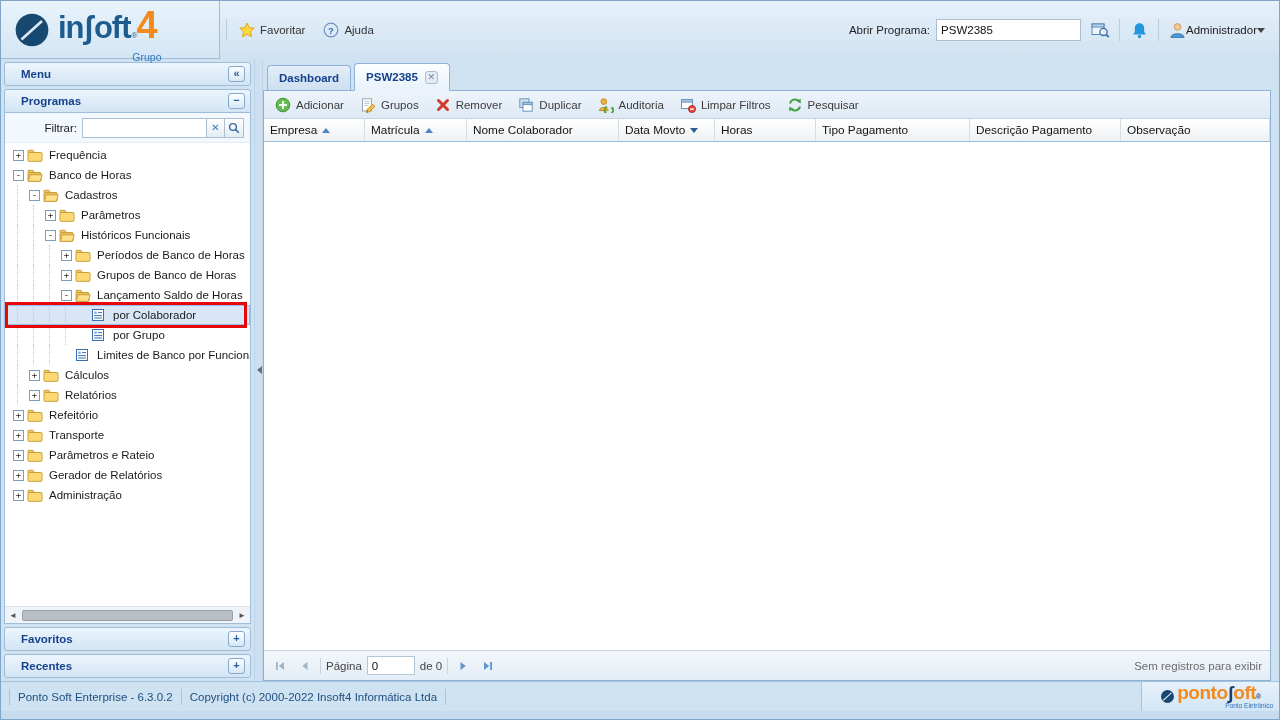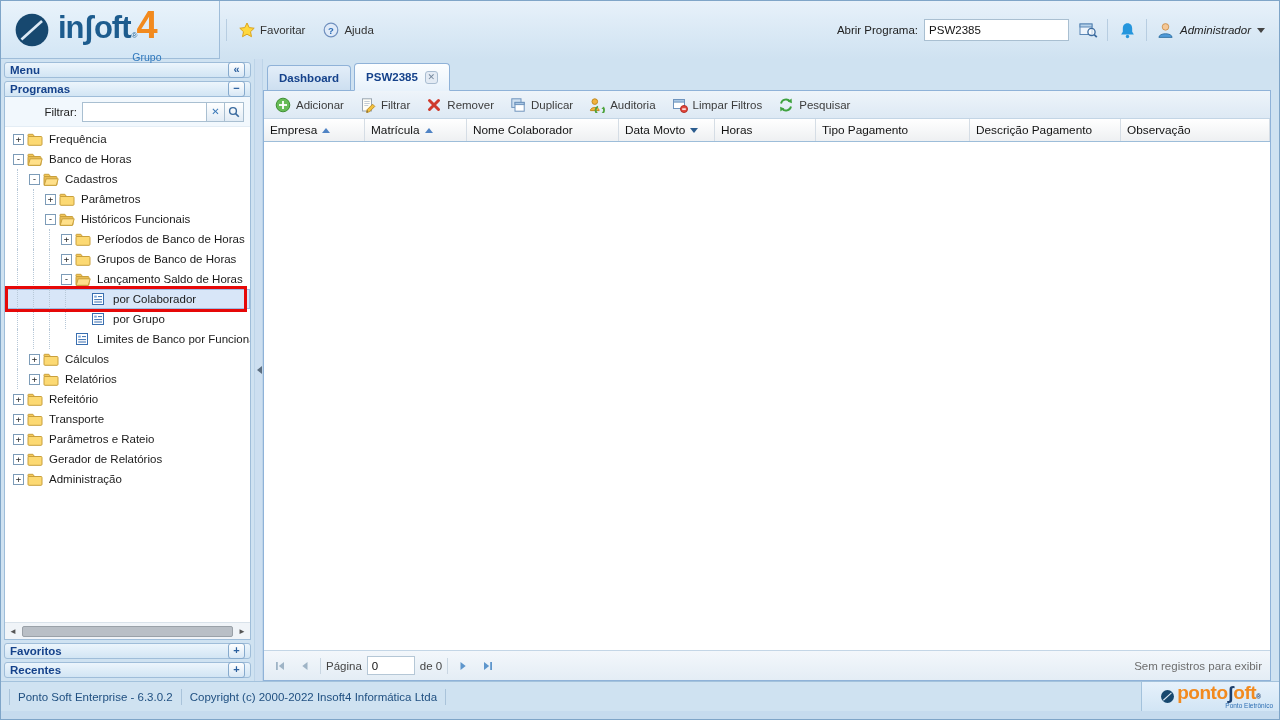--- a/index.html
+++ b/index.html
@@ -17,29 +17,29 @@
   .logo-reg { font-size:8px; color:#1d5c8e; vertical-align:top; margin:0 0 14px 1px; }
   .logo-num { font-size:38px; font-weight:bold; color:#f28a1e; margin-left:-1px; }
   .logo-grupo { position:absolute; bottom:-9px; right:-4px; font-size:10.5px; color:#2f78bd; }
   .topbar { flex:1; display:flex; align-items:center; background:linear-gradient(#e7f1fa,#cfe2f1); padding:0 10px 0 6px; gap:6px; }
   .tb-sep { width:1px; height:22px; background:#b7cde1; flex:none; }
   .tb-btn { display:flex; align-items:center; gap:5px; padding:4px 6px; border-radius:3px; color:#333; cursor:default; }
   .open-program { margin-left:auto; display:flex; align-items:center; gap:6px; }
   .open-program label { color:#222; }
   .program-input { width:145px; height:22px; border:1px solid #a9bfd1; padding:2px 4px; font:inherit; color:#111; background:#fff; }
   .icon-btn { display:flex; align-items:center; justify-content:center; width:26px; height:24px; border-radius:3px; }
-  .user-btn { display:flex; align-items:center; gap:6px; padding:2px 4px;font-style:italic; }
+  .user-btn { display:flex; align-items:center; padding:2px 4px; }
   .caret-down { width:0; height:0; border-left:4px solid transparent; border-right:4px solid transparent; border-top:5px solid #444; }
 
   
   .mid-row { flex:1; display:flex; min-height:0; }
 
   
   .sidebar { width:253px; flex:none; display:flex; flex-direction:column; background:#cfe2f1; padding:3px; min-height:0; }
-  .sec-header { height:16px; flex:none; display:flex; align-items:center; padding:0 5px 0 5px;
+  .sec-header { height:24px; flex:none; display:flex; align-items:center; padding:0 5px 0 16px;
     background:linear-gradient(#ecf5fc,#d2e5f4); border:1px solid #9fbdd9; border-radius:3px 3px 0 0;
     color:#15428b; font-weight:bold; }
   .sec-header.rounded { border-radius:3px; }
   .sec-header .spacer { flex:1; }
   .mini-tool { width:17px; height:16px; border:1px solid #86aacd; border-radius:3px; background:linear-gradient(#ffffff,#d7e7f5);
     color:#2a5f9e; font-weight:bold; font-size:11px; line-height:13px; text-align:center; }
   .menu-hd { margin-bottom:3px; border-radius:3px; }
   .programas-panel { flex:1; display:flex; flex-direction:column; border:1px solid #9fbdd9; border-top:none; background:#fff; min-height:0; margin-bottom:3px; }
   .filter-row { height:30px; flex:none; display:flex; align-items:center; background:#f2f8fd; padding:4px 6px 4px 0; border-bottom:1px solid #e4edf5; }
   .filter-row label { width:72px; text-align:right; margin-right:5px; color:#222; }
@@ -499,21 +499,21 @@
               <span class="ic">
                 <svg width="16" height="16" viewBox="0 0 16 16">
                   <rect x="2.5" y="1.8" width="9" height="12.2" fill="#fffef6" stroke="#9aa6b2"></rect>
                   <line x1="4.3" y1="4.5" x2="9.7" y2="4.5" stroke="#c3ccd5"></line>
                   <line x1="4.3" y1="6.5" x2="9.7" y2="6.5" stroke="#c3ccd5"></line>
                   <line x1="4.3" y1="8.5" x2="8.3" y2="8.5" stroke="#c3ccd5"></line>
                   <path d="M7.2,12.6 L12.6,7.2 l2.2,2.2 L9.4,14.8 l-2.8,0.6 z" fill="#f2c13d" stroke="#c2922a"></path>
                   <path d="M7.2,12.6 l0.6,2.8 -1.2,0.2 z" fill="#6b5a34"></path>
                 </svg>
               </span>
-              <span>Filtrar</span>
+              <span>Grupos</span>
             </div>
             <div class="tbar-btn">
               <span class="ic">
                 <svg width="16" height="16" viewBox="0 0 16 16">
                   <path d="M3.5,3.5 L12.5,12.5 M12.5,3.5 L3.5,12.5" stroke="#cf3a2c" stroke-width="3" stroke-linecap="round"></path>
                 </svg>
               </span>
               <span>Remover</span>
             </div>
             <div class="tbar-btn">

